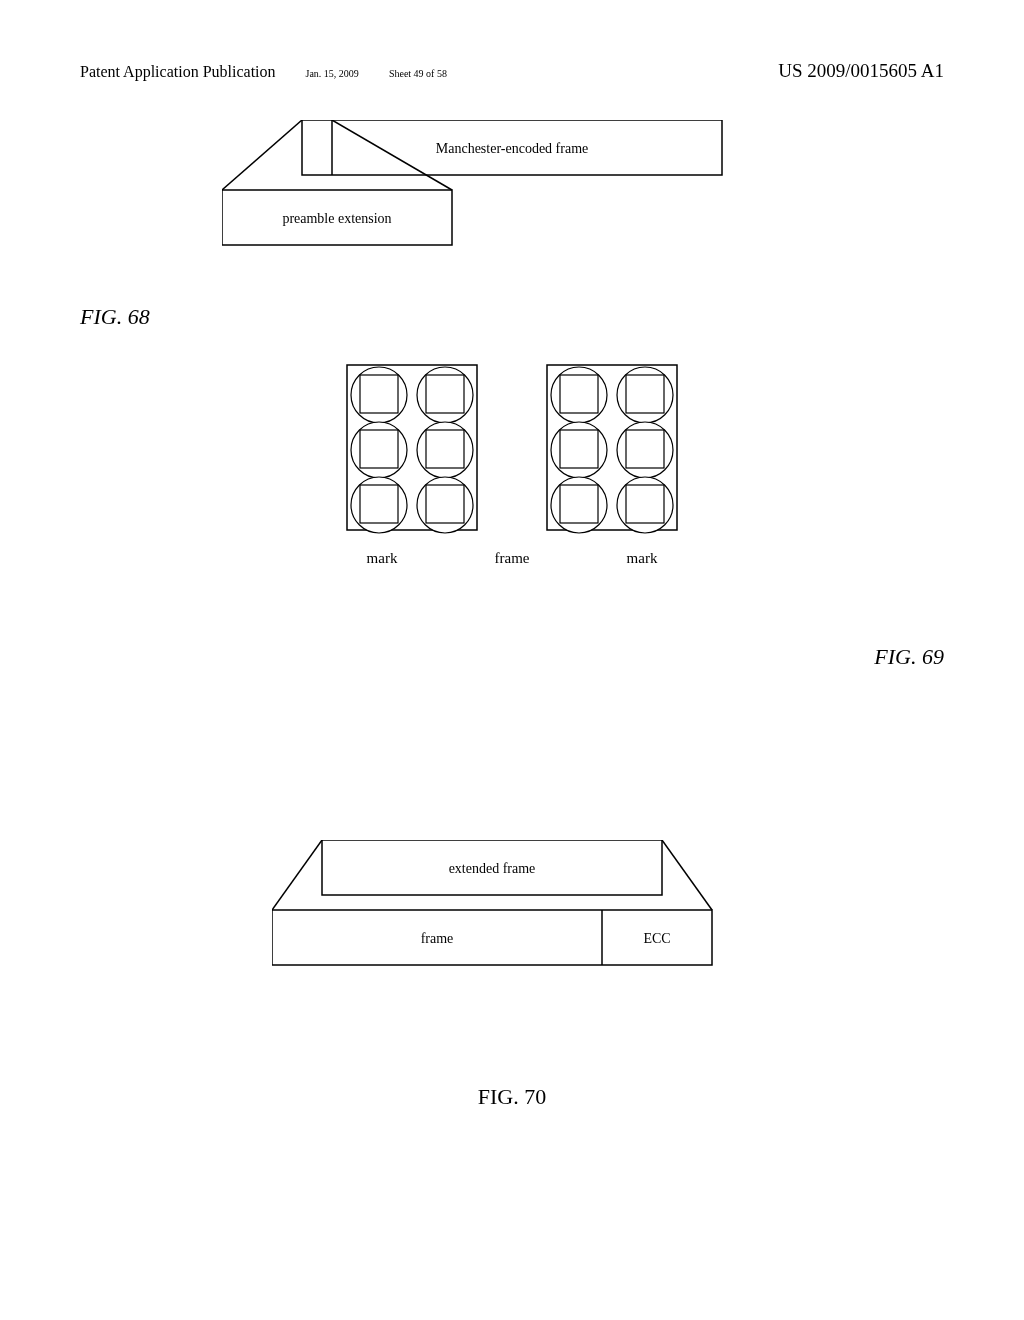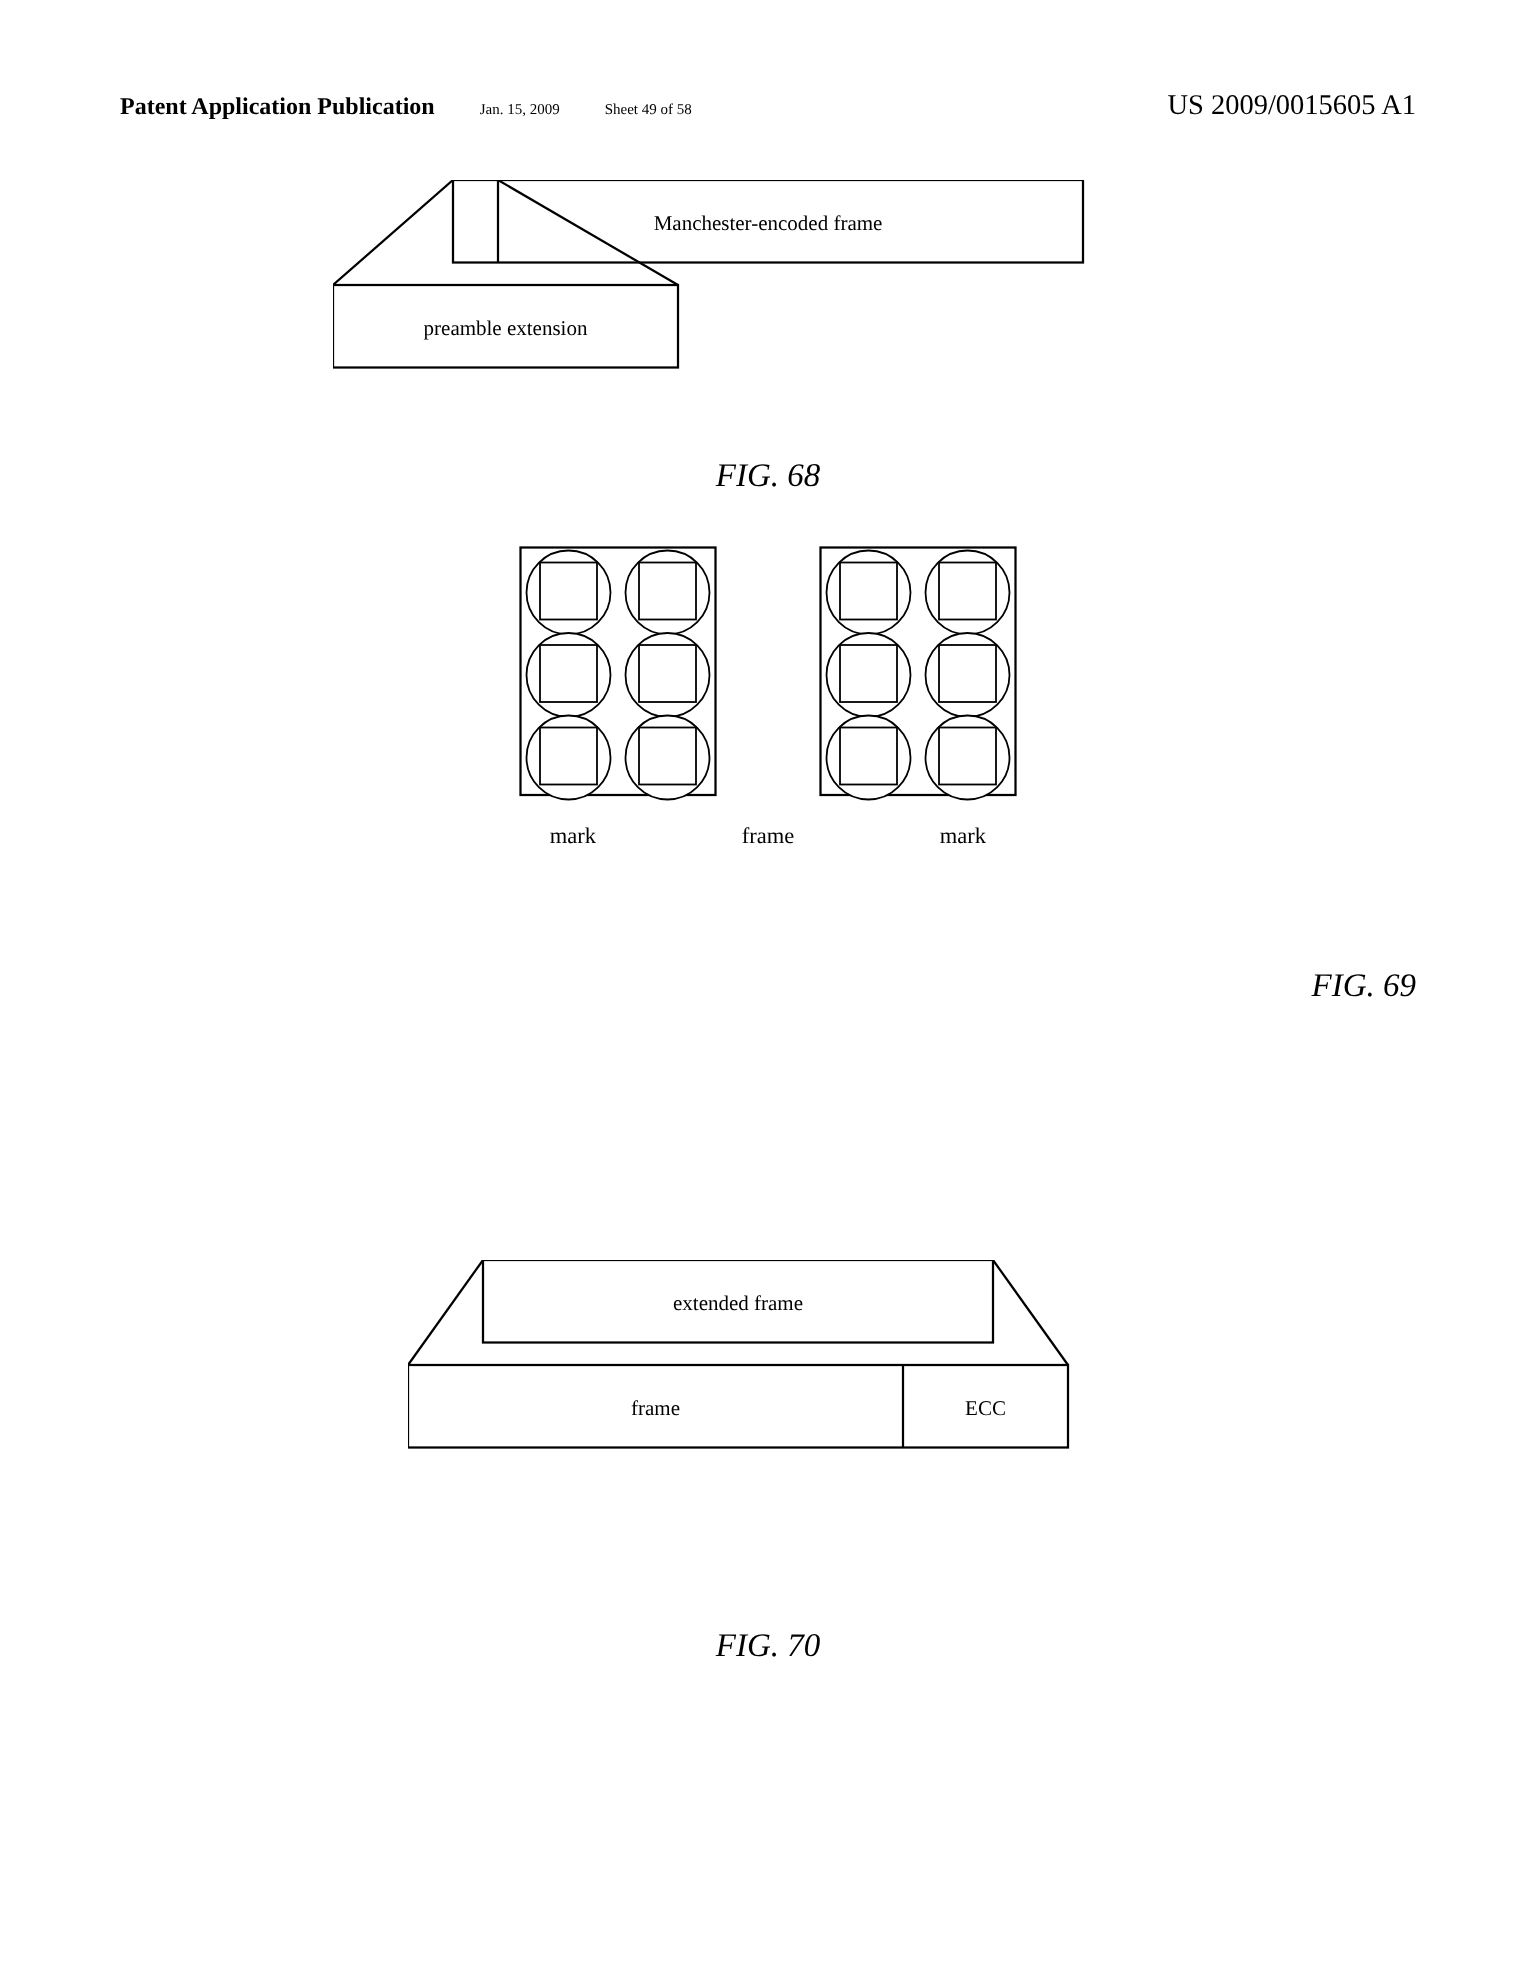--- a/index.html
+++ b/index.html
@@ -16,21 +16,21 @@
     .header {
       position: absolute;
       top: 60px;
       left: 80px;
       right: 80px;
       display: flex;
       align-items: baseline;
       gap: 30px;
     }
     .header-patent {
-      font-weight: bold;
+      font-weight: normal;
       font-size: 16px;
     }
     .header-date {
       font-size: 10px;
     }
     .header-patent-num {
       font-size: 19px;
       margin-left: auto;
     }
 
@@ -57,21 +57,21 @@
       left: 0;
       width: 580px;
       height: 130px;
       pointer-events: none;
     }
     .fig68-caption {
       position: absolute;
       bottom: 10px;
       left: 0;
       right: 0;
-      text-align: center;
+      text-align: left;
       font-style: italic;
       font-size: 22px;
     }
 
     
     .fig69-container {
       position: absolute;
       top: 360px;
       left: 80px;
       right: 80px;
@@ -138,21 +138,20 @@
       width: 480px;
       height: 150px;
     }
 
     .fig70-caption {
       position: absolute;
       bottom: 10px;
       left: 0;
       right: 0;
       text-align: center;
-      font-style: italic;
       font-size: 22px;
     }
   </style>
 </head>
 <body>
 
 <div class="header">
   <span class="header-patent">Patent Application Publication</span>
   <span class="header-date">Jan. 15, 2009</span>
   <span class="header-date">Sheet 49 of 58</span>

